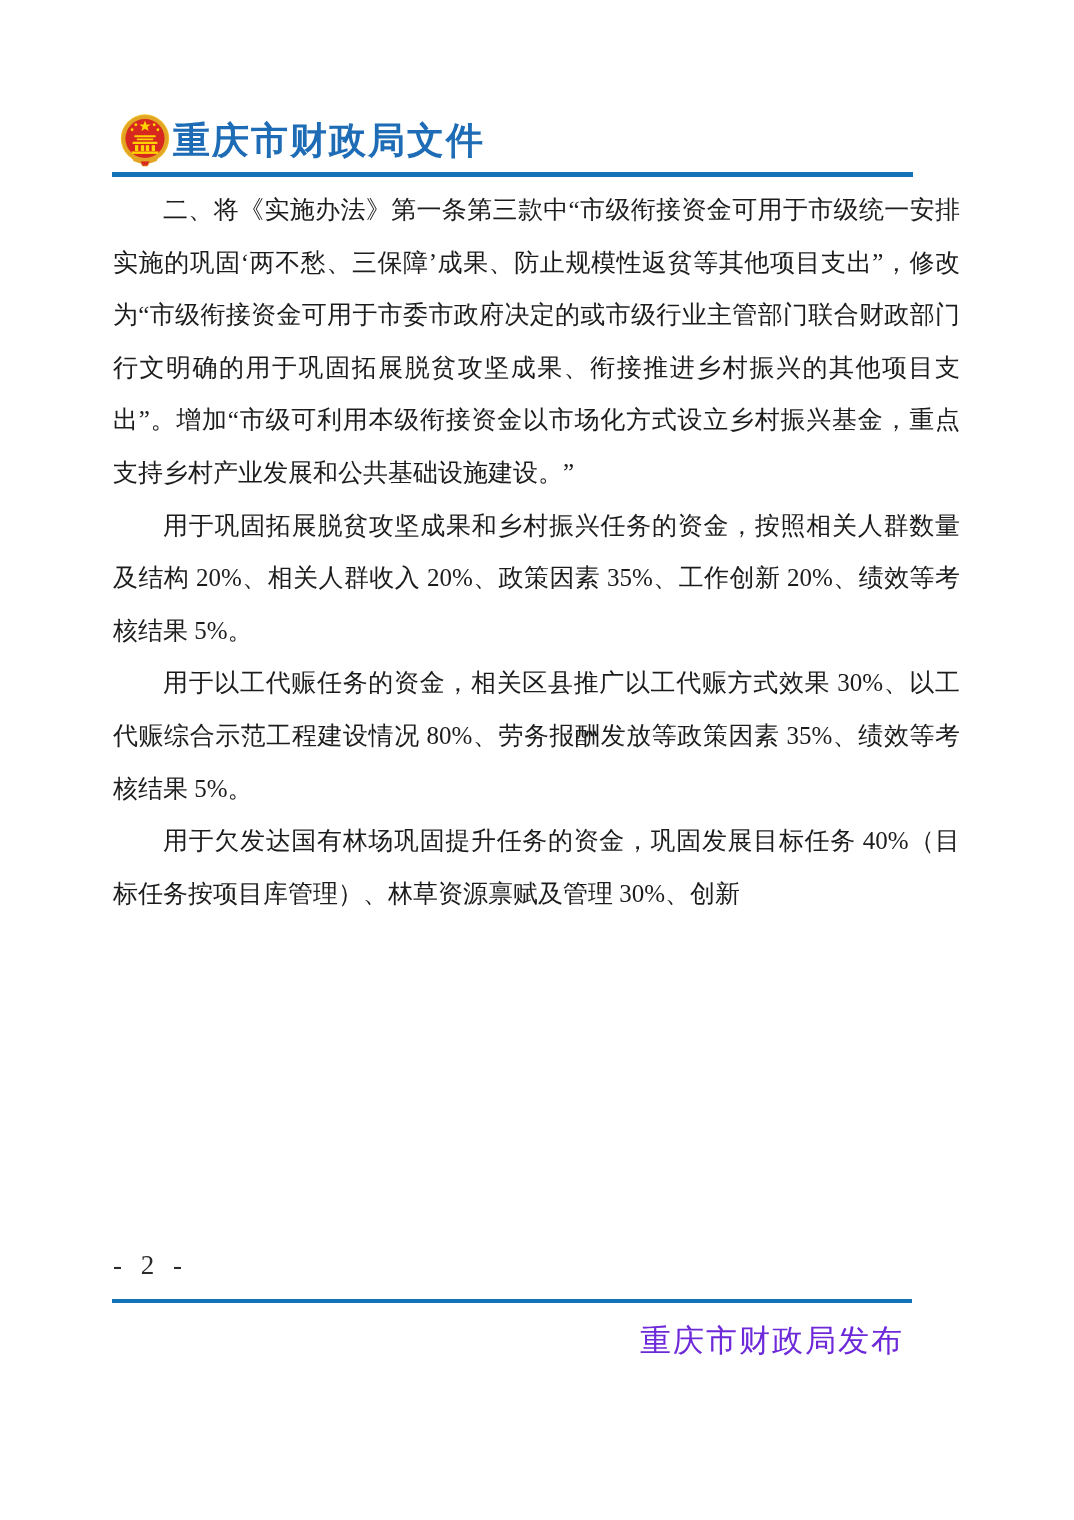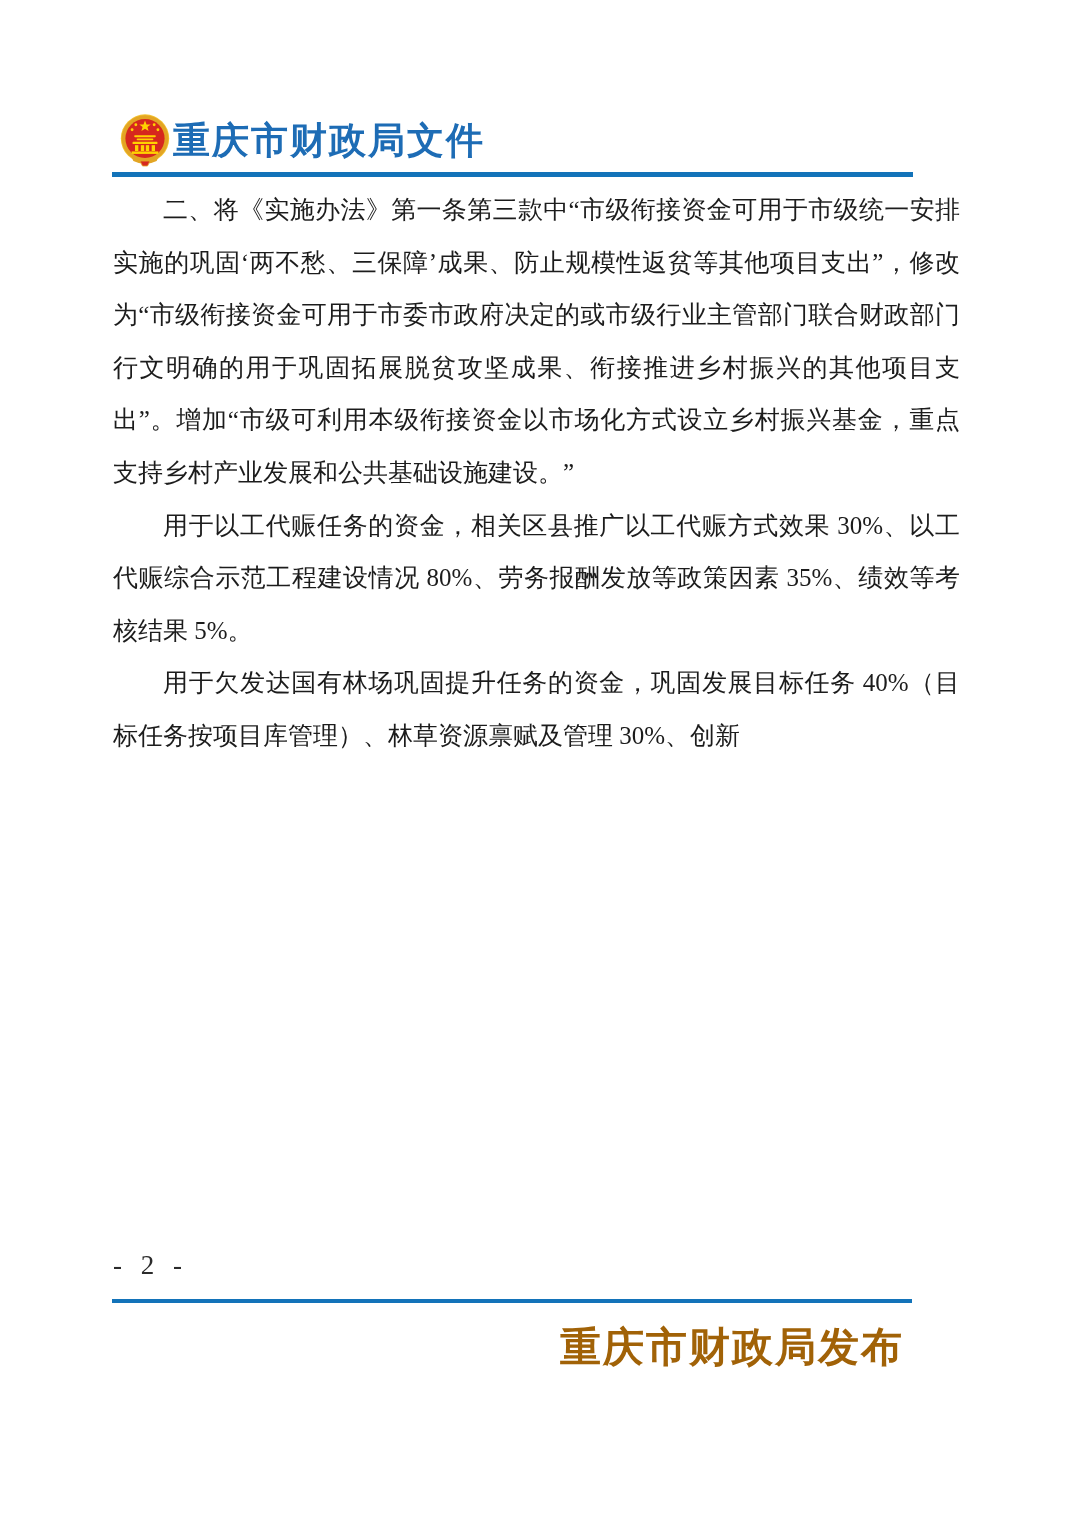--- a/index.html
+++ b/index.html
@@ -73,24 +73,24 @@
     top: 1299px;
     width: 800px;
     height: 4px;
     background: #1373b9;
   }
   .publisher {
     position: absolute;
     right: 170px;
     top: 1320px;
     font-family: "Liberation Serif", "DejaVu Serif", serif;
-    font-weight: bold;
-    font-size: 41px;
+    font-weight: normal;
+    font-size: 31px;
     letter-spacing: 2px;
-    color: #a16207;
+    color: #6d28d9;
     white-space: nowrap;
   }
 </style>
 </head>
 <body>
 
 <div class="page">
 
   <div class="doc-header">
     <svg class="emblem" viewBox="0 0 60 66" aria-hidden="true">
@@ -117,20 +117,21 @@
 
       <path d="M14 52 Q30 60 46 52 L44 57 Q30 64 16 57 Z" fill="#e3a524"></path>
       <path d="M24 57 L36 57 L33 63 L27 63 Z" fill="#d6281e" stroke="#e3a524" stroke-width="1"></path>
     </svg>
     <div class="doc-title">重庆市财政局文件</div>
   </div>
   <div class="header-rule"></div>
 
   <div class="doc-body">
     <p>二、将《实施办法》第一条第三款中“市级衔接资金可用于市级统一安排实施的巩固‘两不愁、三保障’成果、防止规模性返贫等其他项目支出”，修改为“市级衔接资金可用于市委市政府决定的或市级行业主管部门联合财政部门行文明确的用于巩固拓展脱贫攻坚成果、衔接推进乡村振兴的其他项目支出”。增加“市级可利用本级衔接资金以市场化方式设立乡村振兴基金，重点支持乡村产业发展和公共基础设施建设。”</p>
+    <p>用于巩固拓展脱贫攻坚成果和乡村振兴任务的资金，按照相关人群数量及结构 20%、相关人群收入 20%、政策因素 35%、工作创新 20%、绩效等考核结果 5%。</p>
     <p>用于以工代赈任务的资金，相关区县推广以工代赈方式效果 30%、以工代赈综合示范工程建设情况 80%、劳务报酬发放等政策因素 35%、绩效等考核结果 5%。</p>
     <p>用于欠发达国有林场巩固提升任务的资金，巩固发展目标任务 40%（目标任务按项目库管理）、林草资源禀赋及管理 30%、创新</p>
   </div>
 
   <div class="page-number">- 2 -</div>
   <div class="footer-rule"></div>
   <div class="publisher">重庆市财政局发布</div>
 
 </div>
 

